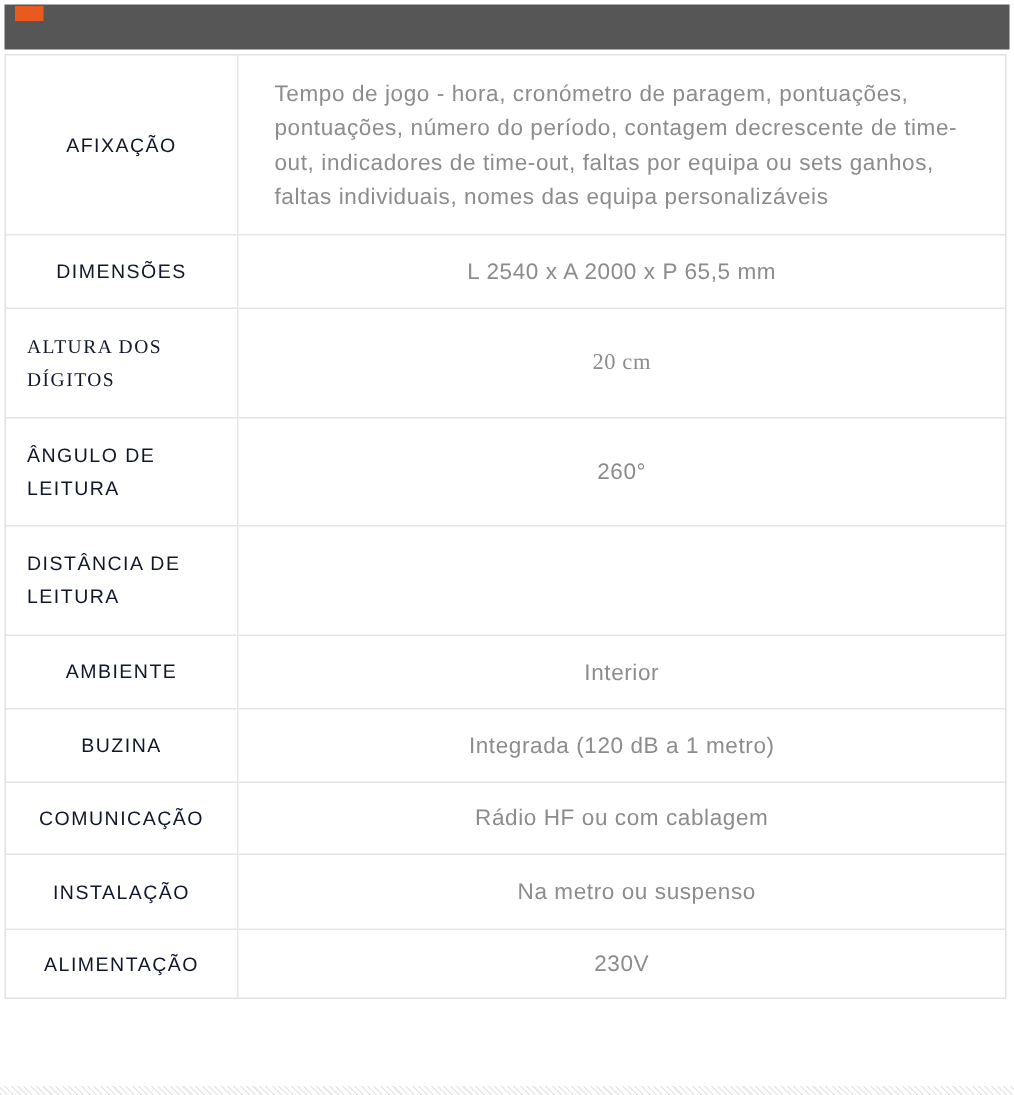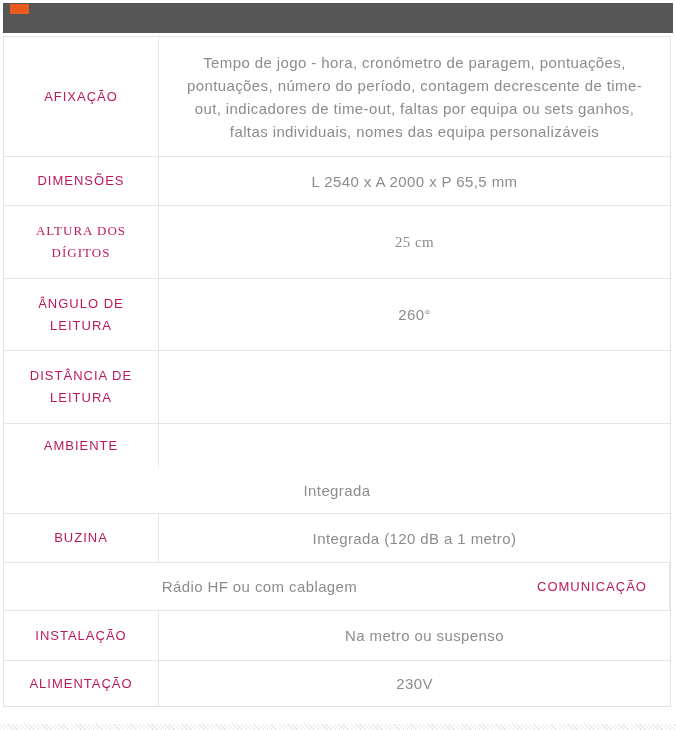--- a/index.html
+++ b/index.html
@@ -17,25 +17,25 @@
   .spec-table{
     border:1px solid #e2e2e2;
     width:668px;box-sizing:border-box;
   }
   .row{
     display:flex;align-items:stretch;border-bottom:1px solid #e6e6e6;
   }
   .row:last-child{border-bottom:none;}
   .cell{
     display:flex;align-items:center;justify-content:center;
-    text-align:center;box-sizing:border-box;padding:11px 14px;
+    box-sizing:border-box;padding:11px 14px;
   }
   .cell-label{
     width:155px;min-width:155px;border-right:1px solid #e6e6e6;
-    color:#be185d;font-size:13px;letter-spacing:1px;line-height:22px;
+    color:#0f172a;font-size:13px;letter-spacing:1px;line-height:22px;
     text-transform:uppercase;
   }
   .cell-value{
     flex:1;color:#8c8c8c;font-size:15px;letter-spacing:0.4px;line-height:23px;
     padding:11px 24px;
   }
   .bottom-texture{
     position:absolute;left:0;top:724px;width:676px;height:6px;
     background:repeating-linear-gradient(45deg,#e3e3e3 0 1px,#ffffff 1px 3px);
     opacity:.8;
@@ -52,40 +52,40 @@
       <div class="row" style="min-height: 119px;">
         <div class="cell cell-label">AFIXAÇÃO</div>
         <div class="cell cell-value">Tempo de jogo - hora, cronómetro de paragem, pontuações, pontuações, número do período, contagem decrescente de time-out, indicadores de time-out, faltas por equipa ou sets ganhos, faltas individuais, nomes das equipa personalizáveis</div>
       </div>
       <div class="row" style="min-height: 48px;">
         <div class="cell cell-label">DIMENSÕES</div>
         <div class="cell cell-value">L 2540 x A 2000 x P 65,5 mm</div>
       </div>
       <div class="row" style="min-height: 72px; font-family: Liberation Serif, serif;">
         <div class="cell cell-label">ALTURA DOS DÍGITOS</div>
-        <div class="cell cell-value">25 cm</div>
+        <div class="cell cell-value">20 cm</div>
       </div>
       <div class="row" style="min-height: 71px;">
         <div class="cell cell-label">ÂNGULO DE LEITURA</div>
         <div class="cell cell-value">260°</div>
       </div>
       <div class="row" style="min-height: 72px;">
         <div class="cell cell-label">DISTÂNCIA DE LEITURA</div>
       </div>
-      <div class="row" style="min-height: 48px; flex-direction: column;">
+      <div class="row" style="min-height: 48px;">
         <div class="cell cell-label">AMBIENTE</div>
-        <div class="cell cell-value">Integrada</div>
+        <div class="cell cell-value">Interior</div>
       </div>
       <div class="row" style="min-height: 48px;">
         <div class="cell cell-label">BUZINA</div>
         <div class="cell cell-value">Integrada (120 dB a 1 metro)</div>
       </div>
       <div class="row" style="min-height: 47px;">
+        <div class="cell cell-label">COMUNICAÇÃO</div>
         <div class="cell cell-value">Rádio HF ou com cablagem</div>
-        <div class="cell cell-label">COMUNICAÇÃO</div>
       </div>
       <div class="row" style="min-height: 49px; gap: 20px;">
         <div class="cell cell-label">INSTALAÇÃO</div>
         <div class="cell cell-value">Na metro ou suspenso</div>
       </div>
       <div class="row" style="min-height: 40px;">
         <div class="cell cell-label">ALIMENTAÇÃO</div>
         <div class="cell cell-value">230V</div>
       </div>
     </div>

